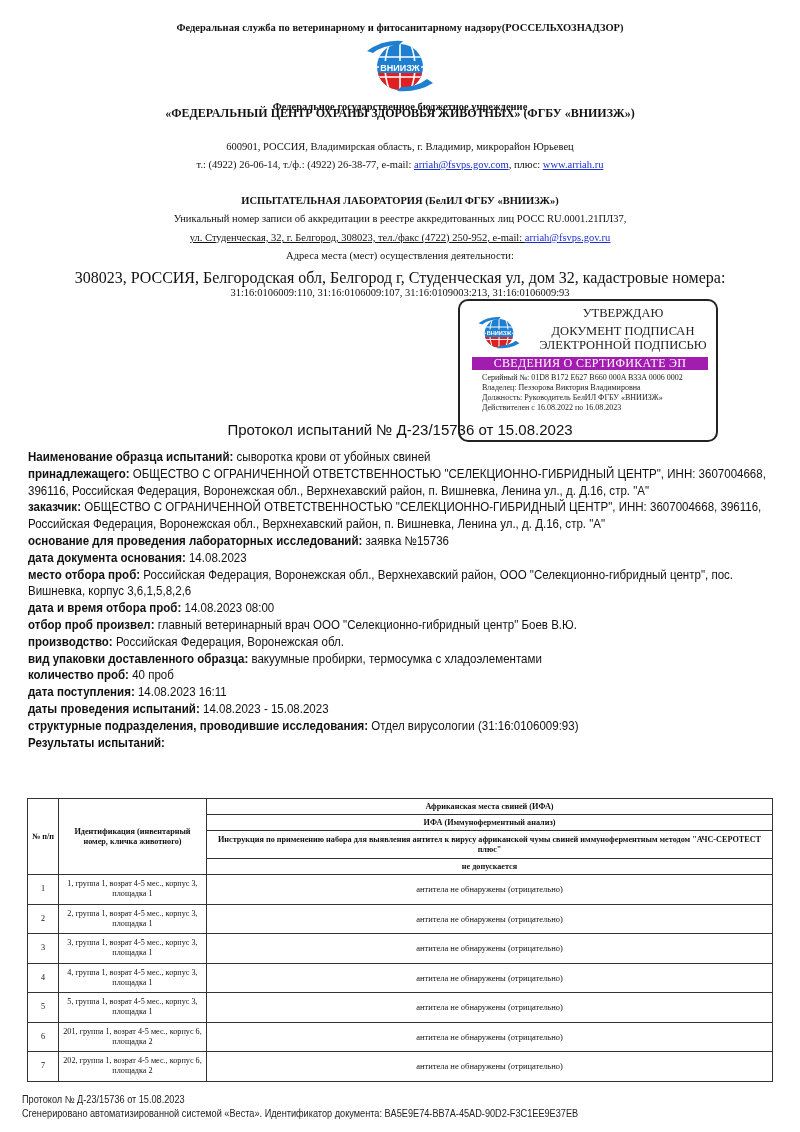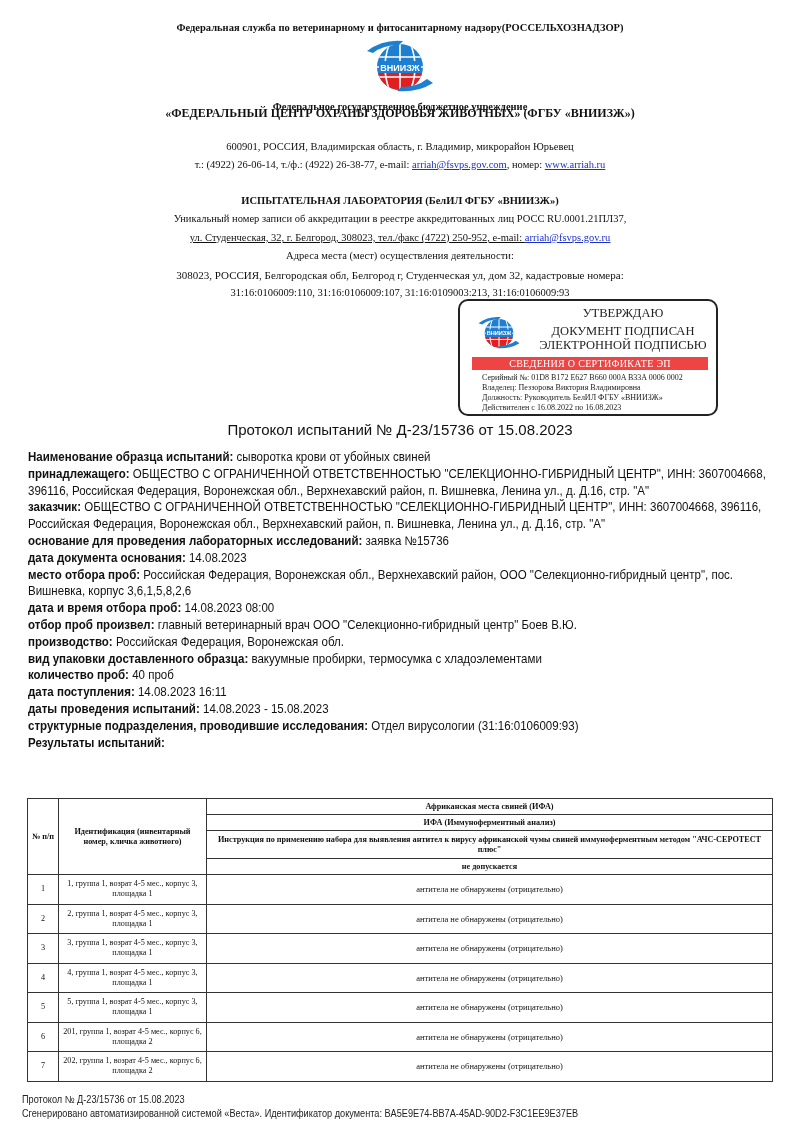--- a/index.html
+++ b/index.html
@@ -10,31 +10,31 @@
   .hdr-top { top: 22px; font-size: 10.5px; font-weight: bold; }
   .logo { left: 363px; top: 37px; width: 74px; height: 56px; }
   .org1 { top: 101px; font-size: 10.5px; font-weight: bold; }
   .org2 { top: 106px; font-size: 12px; font-weight: bold; }
   .org3 { top: 141px; font-size: 10.5px; }
   .org4 { top: 159px; font-size: 10.5px; }
   .lab1 { top: 195px; font-size: 10.5px; font-weight: bold; }
   .lab2 { top: 213px; font-size: 10.5px; }
   .lab3 { top: 232px; font-size: 10.5px; text-decoration: underline; }
   .lab4 { top: 250px; font-size: 10.5px; }
-  .lab5 { top: 269px; font-size: 11px; }
+  .lab5 { top: 269px; font-size: 16px; }
   .lab6 { top: 287px; font-size: 10.5px; }
   a.lnk { color: #1a2fcf; text-decoration: underline; }
 
-  .stamp { left: 458px; top: 299px; width: 260px; height: 117px; border: 2px solid #222; border-radius: 10px; background: #fff; }
+  .stamp { left: 458px; top: 299px; width: 260px; height: 143px; border: 2px solid #222; border-radius: 10px; background: #fff; }
   .stamp-logo { left: 16px; top: 10px; width: 46px; height: 42px; }
   .stamp-title { left: 70px; width: 186px; text-align: center; font-size: 12.5px; color: #222; line-height: 14px; }
   .st1 { top: 5px; }
   .st2 { top: 23px; }
   .st3 { top: 37px; }
-  .stamp-bar { left: 12px; top: 56px; width: 236px; height: 13px; background: #ef4444; color: #fff; font-size: 10px; text-align: center; line-height: 13px; letter-spacing: 0.3px; }
+  .stamp-bar { left: 12px; top: 56px; width: 236px; height: 13px; background: #a21caf; color: #fff; font-size: 12px; text-align: center; line-height: 13px; letter-spacing: 0.3px; }
   .stamp-line { left: 22px; font-size: 8px; color: #222; white-space: nowrap; }
   .sl1 { top: 72px; } .sl2 { top: 82px; } .sl3 { top: 92px; } .sl4 { top: 102px; }
 
   .proto-title { top: 421px; font-size: 15px; font-weight: normal; font-family: "Liberation Sans Narrow", "Liberation Sans", sans-serif; }
 
   .fields { left: 28px; top: 449px; width: 752px; font-family: "Liberation Sans", sans-serif; font-size: 12.4px; line-height: 16.8px; transform: scaleX(0.93); transform-origin: left top; width: 808px; }
   .fields .row { display: block; }
   .fields .lbl { font-weight: bold; }
 
   table.res { position: absolute; left: 27px; top: 798px; width: 746px; border-collapse: collapse; font-size: 8.2px; }
@@ -72,21 +72,21 @@
     <path d="M70 46 Q54 56 34 54 L38 50 Q54 50 64 42 Z" fill="#1e7fd0"></path>
     <rect x="16" y="24" width="42" height="12" rx="2" fill="#1e7fd0"></rect>
     <text x="37" y="33.5" text-anchor="middle" font-family="Liberation Sans, sans-serif" font-size="9" font-weight="bold" fill="#fff">ВНИИЗЖ</text>
   </svg>
 </div>
 
 <div class="abs center org1">Федеральное государственное бюджетное учреждение</div>
 <div class="abs center org2">«ФЕДЕРАЛЬНЫЙ ЦЕНТР ОХРАНЫ ЗДОРОВЬЯ ЖИВОТНЫХ» (ФГБУ «ВНИИЗЖ»)</div>
 <div class="abs center org3">600901, РОССИЯ, Владимирская область, г. Владимир, микрорайон Юрьевец</div>
 <div class="abs center org4">
-  <span>т.: (4922) 26-06-14, т./ф.: (4922) 26-38-77, e-mail: </span><a class="lnk">arriah@fsvps.gov.com</a><span>, номер: </span><a class="lnk">www.arriah.ru</a>
+  <span>т.: (4922) 26-06-14, т./ф.: (4922) 26-38-77, e-mail: </span><a class="lnk">arriah@fsvps.gov.com</a><span>, плюс: </span><a class="lnk">www.arriah.ru</a>
 </div>
 
 <div class="abs center lab1">ИСПЫТАТЕЛЬНАЯ ЛАБОРАТОРИЯ (БелИЛ ФГБУ «ВНИИЗЖ»)</div>
 <div class="abs center lab2">Уникальный номер записи об аккредитации в реестре аккредитованных лиц РОСС RU.0001.21ПЛ37,</div>
 <div class="abs center lab3">
   <span>ул. Студенческая, 32, г. Белгород, 308023, тел./факс (4722) 250-952, e-mail: </span><a class="lnk">arriah@fsvps.gov.ru</a>
 </div>
 <div class="abs center lab4">Адреса места (мест) осуществления деятельности:</div>
 <div class="abs center lab5">308023, РОССИЯ, Белгородская обл, Белгород г, Студенческая ул, дом 32, кадастровые номера:</div>
 <div class="abs center lab6">31:16:0106009:110, 31:16:0106009:107, 31:16:0109003:213, 31:16:0106009:93</div>

